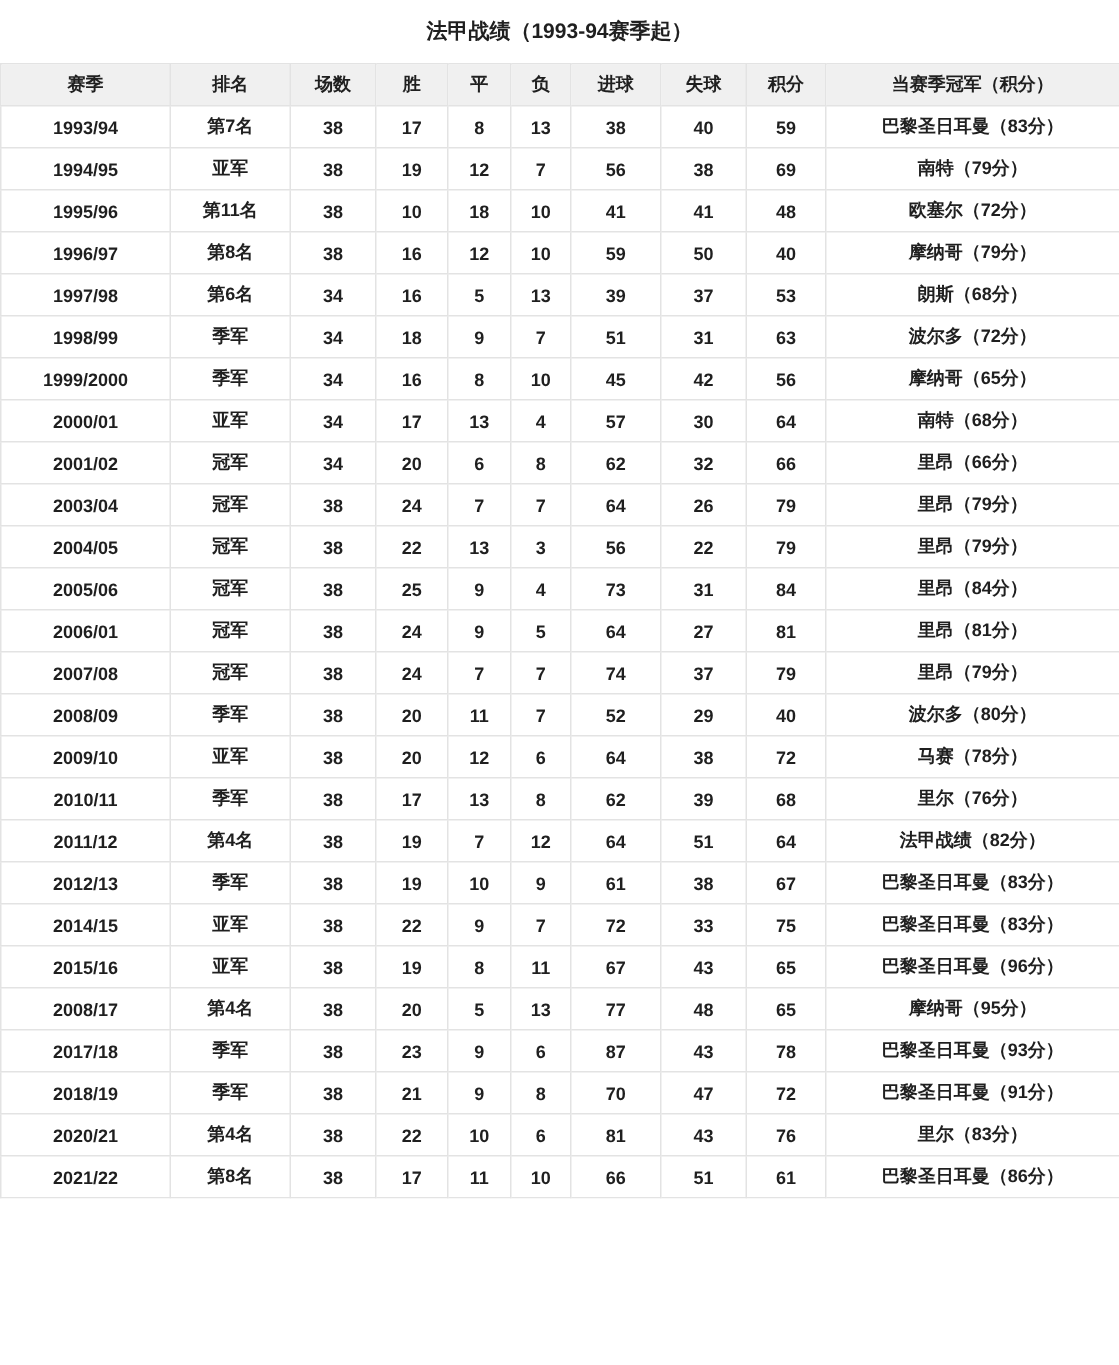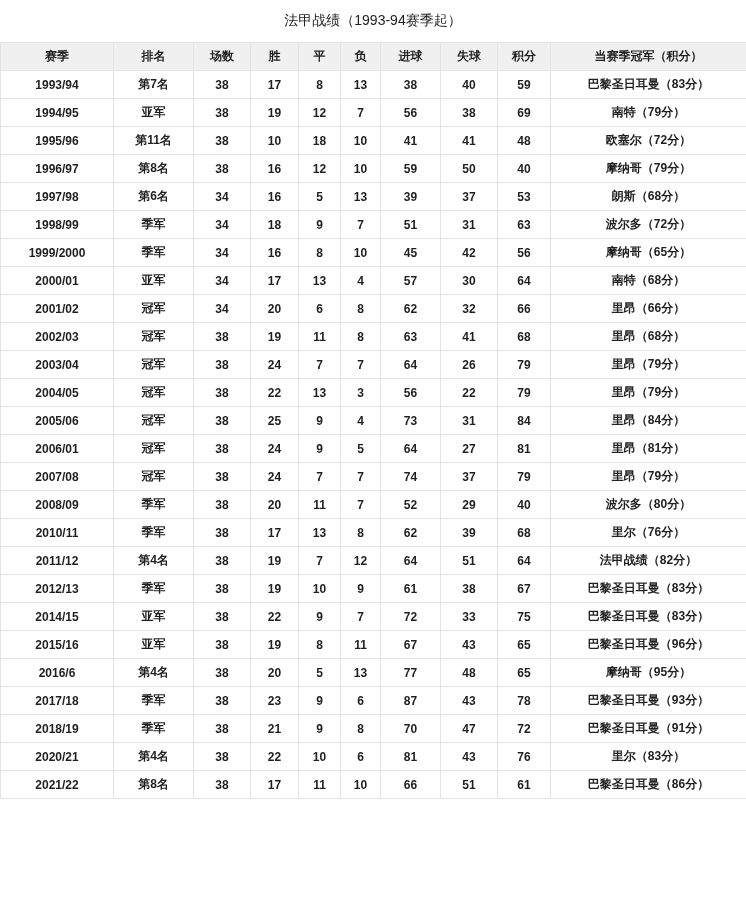--- a/index.html
+++ b/index.html
@@ -20,21 +20,21 @@
   }
   .title-bar {
     height: 42px;
     display: flex;
     align-items: center;
     justify-content: center;
   }
   .title-bar h2 {
     margin: 0;
     font-size: 14px;
-    font-weight: normal;
+    font-weight: bold;
     color: var(--text);
   }
   table.results {
     width: 746px;
     border-collapse: collapse;
     table-layout: fixed;
   }
   table.results th,
   table.results td {
     border: 1px solid var(--border);
@@ -205,32 +205,20 @@
           <td>34</td>
           <td>20</td>
           <td>6</td>
           <td>8</td>
           <td>62</td>
           <td>32</td>
           <td>66</td>
           <td>里昂（66分）</td>
         </tr>
         <tr>
-          <td>2002/03</td>
-          <td>冠军</td>
-          <td>38</td>
-          <td>19</td>
-          <td>11</td>
-          <td>8</td>
-          <td>63</td>
-          <td>41</td>
-          <td>68</td>
-          <td>里昂（68分）</td>
-        </tr>
-        <tr>
           <td>2003/04</td>
           <td>冠军</td>
           <td>38</td>
           <td>24</td>
           <td>7</td>
           <td>7</td>
           <td>64</td>
           <td>26</td>
           <td>79</td>
           <td>里昂（79分）</td>
@@ -289,20 +277,32 @@
           <td>38</td>
           <td>20</td>
           <td>11</td>
           <td>7</td>
           <td>52</td>
           <td>29</td>
           <td>40</td>
           <td>波尔多（80分）</td>
         </tr>
         <tr>
+          <td>2009/10</td>
+          <td>亚军</td>
+          <td>38</td>
+          <td>20</td>
+          <td>12</td>
+          <td>6</td>
+          <td>64</td>
+          <td>38</td>
+          <td>72</td>
+          <td>马赛（78分）</td>
+        </tr>
+        <tr>
           <td>2010/11</td>
           <td>季军</td>
           <td>38</td>
           <td>17</td>
           <td>13</td>
           <td>8</td>
           <td>62</td>
           <td>39</td>
           <td>68</td>
           <td>里尔（76分）</td>
@@ -349,21 +349,21 @@
           <td>38</td>
           <td>19</td>
           <td>8</td>
           <td>11</td>
           <td>67</td>
           <td>43</td>
           <td>65</td>
           <td>巴黎圣日耳曼（96分）</td>
         </tr>
         <tr>
-          <td>2016/6</td>
+          <td>2008/17</td>
           <td>第4名</td>
           <td>38</td>
           <td>20</td>
           <td>5</td>
           <td>13</td>
           <td>77</td>
           <td>48</td>
           <td>65</td>
           <td>摩纳哥（95分）</td>
         </tr>

